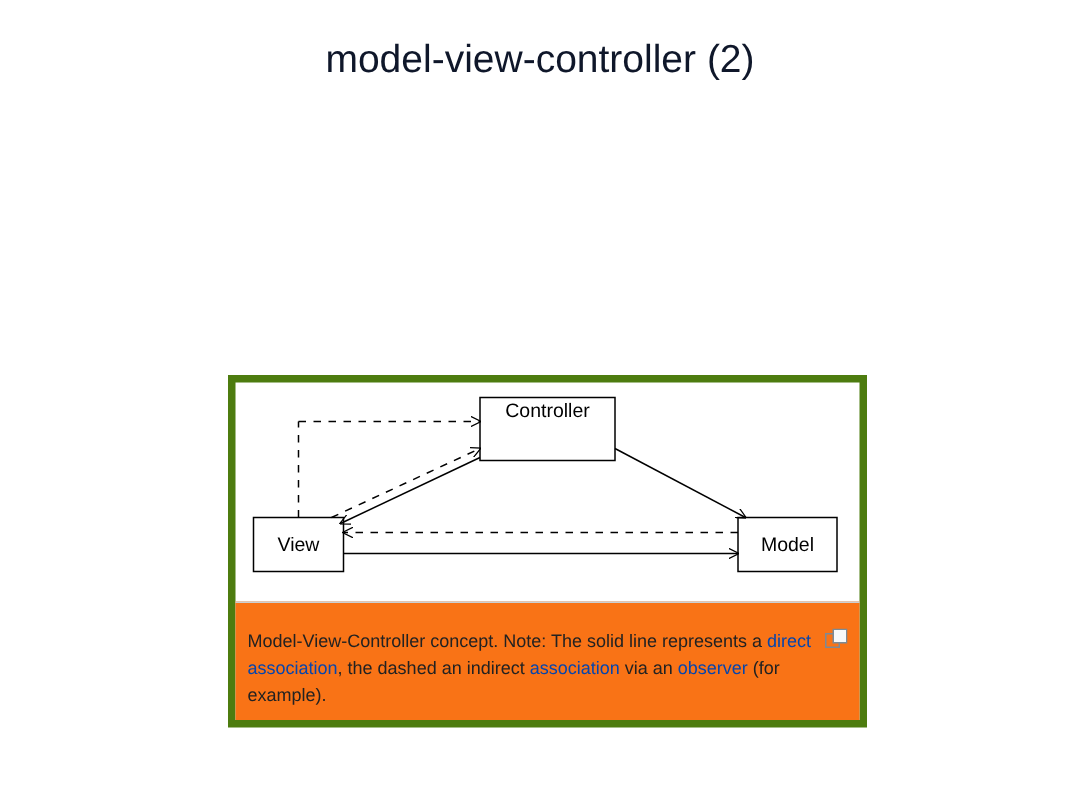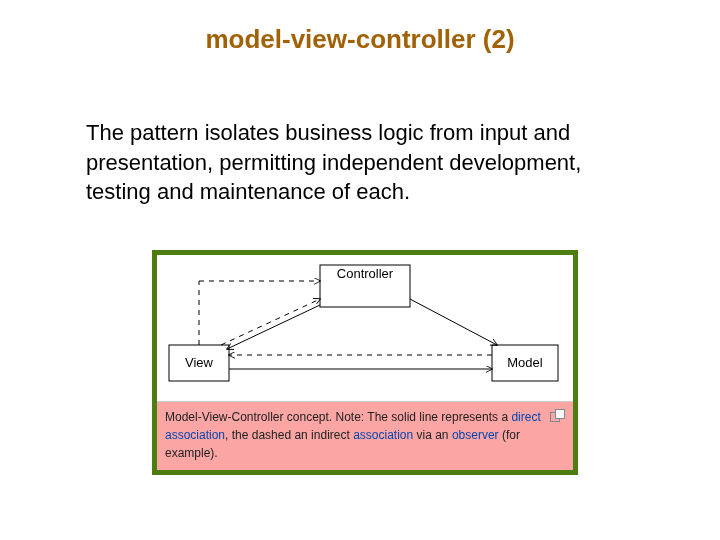--- a/index.html
+++ b/index.html
@@ -1,34 +1,33 @@
 <!DOCTYPE html>
 <html><head>
 <meta charset="utf-8">
 <style>
   html,body{margin:0;padding:0;width:720px;height:540px;background:#fff;font-family:Arial,Helvetica,sans-serif;color:#000;}
   .slide{position:relative;width:720px;height:540px;}
-  .title{position:absolute;top:24px;left:0;width:720px;text-align:center;color:#a16207;font-size:26px;font-weight:700;}
+  .title{position:absolute;top:24px;left:0;width:720px;text-align:center;color:#0f172a;font-size:26px;font-weight:400;}
   .body-text{position:absolute;top:118px;left:86px;width:540px;font-size:22px;line-height:1.35;color:#000;}
   .figure{position:absolute;top:250px;left:152px;width:416px;border:5px solid #4d7c0f;background:#fff;}
   .figure svg{display:block;}
-  .caption-row{display:flex;align-items:flex-start;border-top:1px solid #cbd0d3;background:#fca5a5;padding:6px 8px 8px 8px;}
+  .caption-row{display:flex;align-items:flex-start;border-top:1px solid #cbd0d3;background:#f97316;padding:16px 8px 8px 8px;}
   .caption{flex:1;font-size:12px;line-height:1.5;color:#222;}
   .caption .link{color:#0645ad;}
   .enlarge-icon{flex:0 0 auto;margin-left:8px;margin-top:1px;color:#7d8a95;}
   .box-label{font-family:Arial,Helvetica,sans-serif;font-size:13px;fill:#000;}
 </style>
 </head>
 <body>
 
 <div class="slide">
 
   <div class="title">model-view-controller (2)</div>
 
-  <div class="body-text">The pattern isolates business logic from input and presentation, permitting independent development, testing and maintenance of each.</div>
 
   <div class="figure">
     <svg width="416" height="146" viewBox="0 0 416 146">
       <defs>
         <marker id="arr" viewBox="0 0 10 10" refX="9" refY="5" markerWidth="7" markerHeight="7" orient="auto-start-reverse">
           <path d="M 0 0 L 10 5 L 0 10" fill="none" stroke="#000" stroke-width="1.2"></path>
         </marker>
       </defs>
 
       <rect x="163" y="10" width="90" height="42" fill="#fff" stroke="#000" stroke-width="1"></rect>

